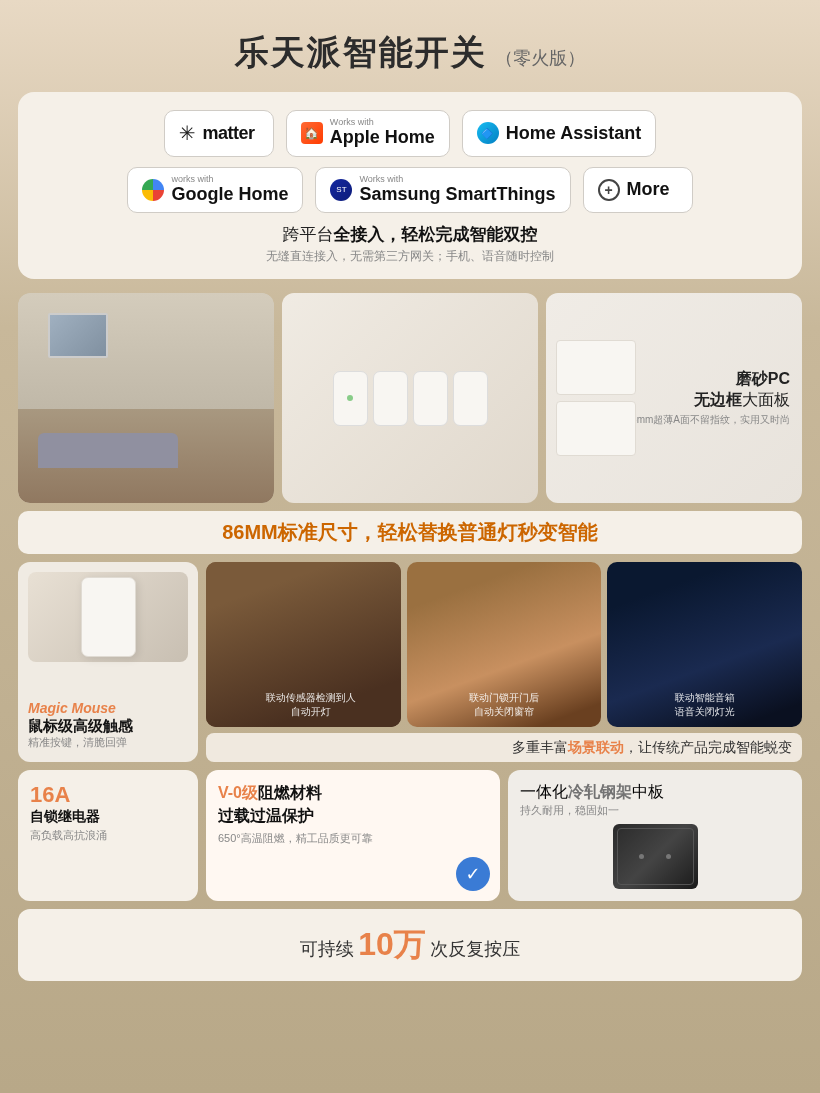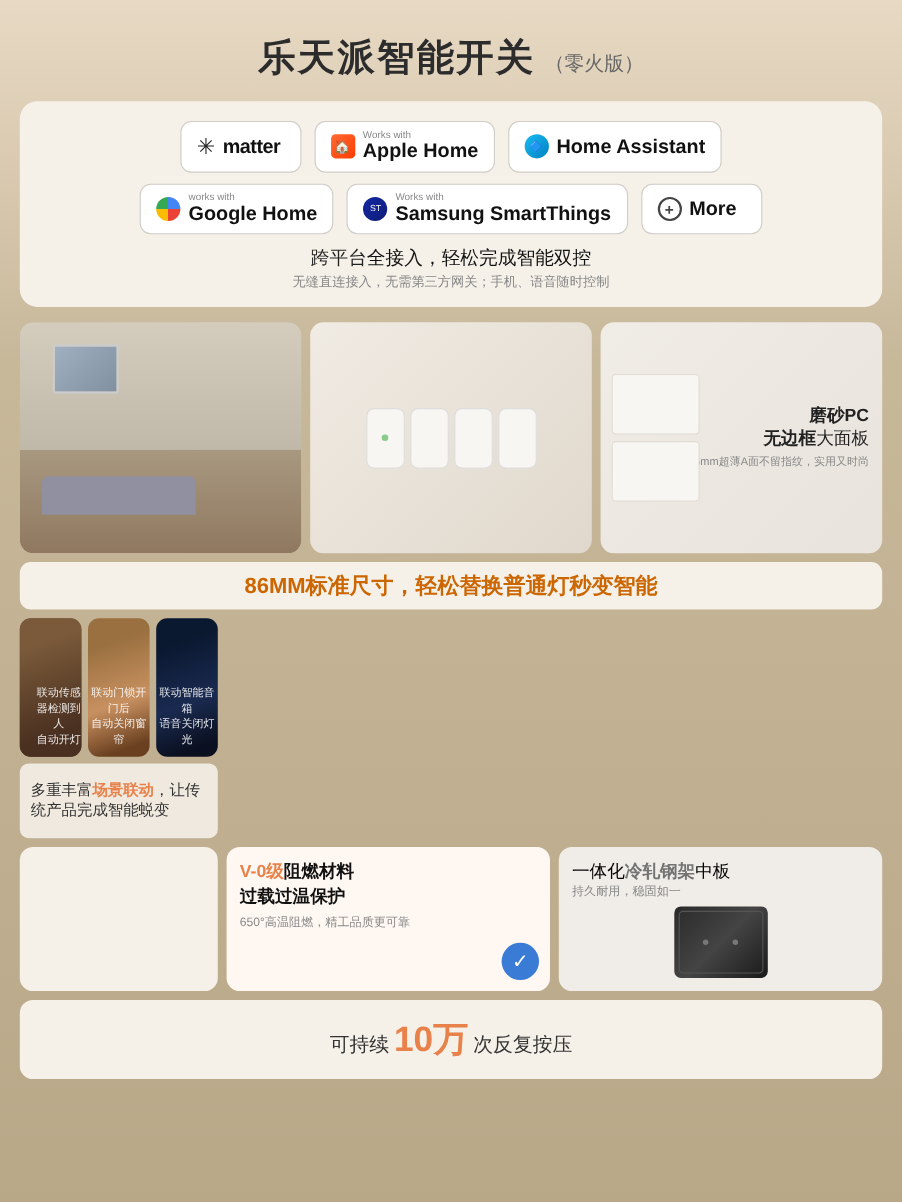--- a/index.html
+++ b/index.html
@@ -84,21 +84,21 @@
     .compat-headline {
       text-align: center;
       margin-top: 6px;
     }
     .compat-headline-main {
       font-size: 17px;
       color: #222;
       font-weight: 400;
     }
     .compat-headline-bold {
-      font-weight: 400;
+      font-weight: 700;
       color: #111;
     }
     .compat-headline-sub {
       font-size: 12px;
       color: #888;
       margin-top: 2px;
     }
     .scene-photo-1 {
       background: linear-gradient(160deg, #7a5a3a 20%, #4a3020 80%);
       border-radius: 10px;
@@ -311,20 +311,31 @@
       </div>
     </div>
   </div>
 
   <div style="background:#f5f0e8;border-radius:10px;padding:8px 16px;margin-bottom:8px;text-align:center;">
     <span style="font-size:20px;color:#cc6600;font-weight:800;">86MM标准尺寸，轻松替换普通灯秒变智能</span>
   </div>
 
   <div style="display:grid;grid-template-columns:180px 1fr;gap:8px;margin-bottom:8px;height:200px;">
 
+    <div style="background:#f0ebe3;border-radius:12px;padding:12px 10px;display:flex;flex-direction:column;justify-content:flex-end;position:relative;">
+
+      <div style="position:absolute;top:10px;right:10px;left:10px;height:90px;background:linear-gradient(135deg,#e8e0d4,#c8bfb2);border-radius:8px;display:flex;align-items:center;justify-content:center;">
+        <div style="width:55px;height:80px;background:#f8f6f2;border-radius:7px;border:1px solid #e0dbd3;box-shadow:2px 2px 8px rgba(0,0,0,0.1);"></div>
+      </div>
+      <div>
+        <div style="color:#e8824a;font-size:14px;font-weight:700;font-style:italic;">Magic Mouse</div>
+        <div style="font-size:15px;font-weight:800;color:#111;line-height:1.3;">鼠标级高级触感</div>
+        <div style="font-size:11px;color:#888;">精准按键，清脆回弹</div>
+      </div>
+    </div>
 
     <div style="display:flex;flex-direction:column;gap:6px;">
       <div style="display:grid;grid-template-columns:1fr 1fr 1fr;gap:6px;flex:1;height:145px;">
 
         <div class="scene-photo-1">
           <div style="width:100%;height:100%;border-radius:10px;background:linear-gradient(160deg,#7a5a3a 20%,#4a3020 80%);position:relative;">
             <div style="position:absolute;bottom:8px;left:15px;right:0;text-align:center;font-size:10px;color:rgba(255,255,255,0.88);line-height:1.4;">
               <span>联动传感器检测到人</span><br>
               <span>自动开灯</span>
             </div>
@@ -343,31 +354,36 @@
         <div>
           <div style="width:100%;height:100%;border-radius:10px;background:linear-gradient(160deg,#0a1830 20%,#1a2a50 60%,#0a1020 90%);position:relative;">
             <div style="position:absolute;bottom:8px;left:0;right:0;text-align:center;font-size:10px;color:rgba(255,255,255,0.88);line-height:1.4;">
               <span>联动智能音箱</span><br>
               <span>语音关闭灯光</span>
             </div>
           </div>
         </div>
       </div>
 
-      <div style="background:rgba(245,240,232,0.9);border-radius:8px;padding:16px 10px;text-align:left;">
+      <div style="background:rgba(245,240,232,0.9);border-radius:8px;padding:5px 10px;text-align:right;">
         <span style="font-size:14px;color:#333;font-weight:500;">
           多重丰富<span style="color:#e8824a;font-weight:700;">场景联动</span>，让传统产品完成智能蜕变
         </span>
       </div>
     </div>
   </div>
 
   <div style="display:grid;grid-template-columns:180px 1fr 1fr;gap:8px;margin-bottom:8px;">
 
     <div style="background:#f5f0e8;border-radius:12px;padding:12px;">
+      <div>
+        <div style="font-size:22px;font-weight:900;color:#e8824a;">16A</div>
+        <div style="font-size:14px;font-weight:800;color:#111;">自锁继电器</div>
+        <div style="font-size:11px;color:#888;margin-top:2px;">高负载高抗浪涌</div>
+      </div>
     </div>
 
     <div style="background:#fff8f2;border-radius:12px;padding:12px;position:relative;">
       <div style="font-size:16px;font-weight:800;color:#111;line-height:1.4;">
         <span style="color:#e8824a;">V-0级</span><span>阻燃材料</span><br>
         <span>过载过温保护</span>
       </div>
       <div style="font-size:11px;color:#888;margin-top:4px;">650°高温阻燃，精工品质更可靠</div>
 
       <div style="position:absolute;bottom:10px;right:10px;width:34px;height:34px;background:#3a7bd5;border-radius:50%;display:flex;align-items:center;justify-content:center;color:white;font-size:18px;">✓</div>

